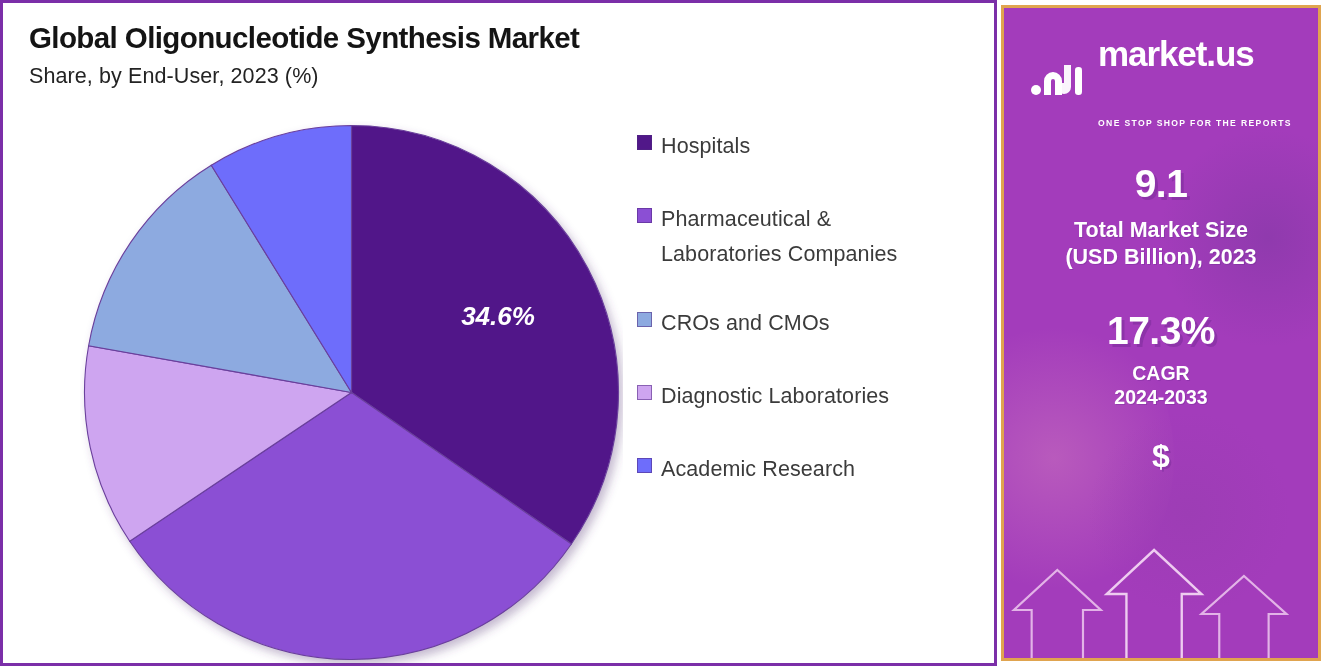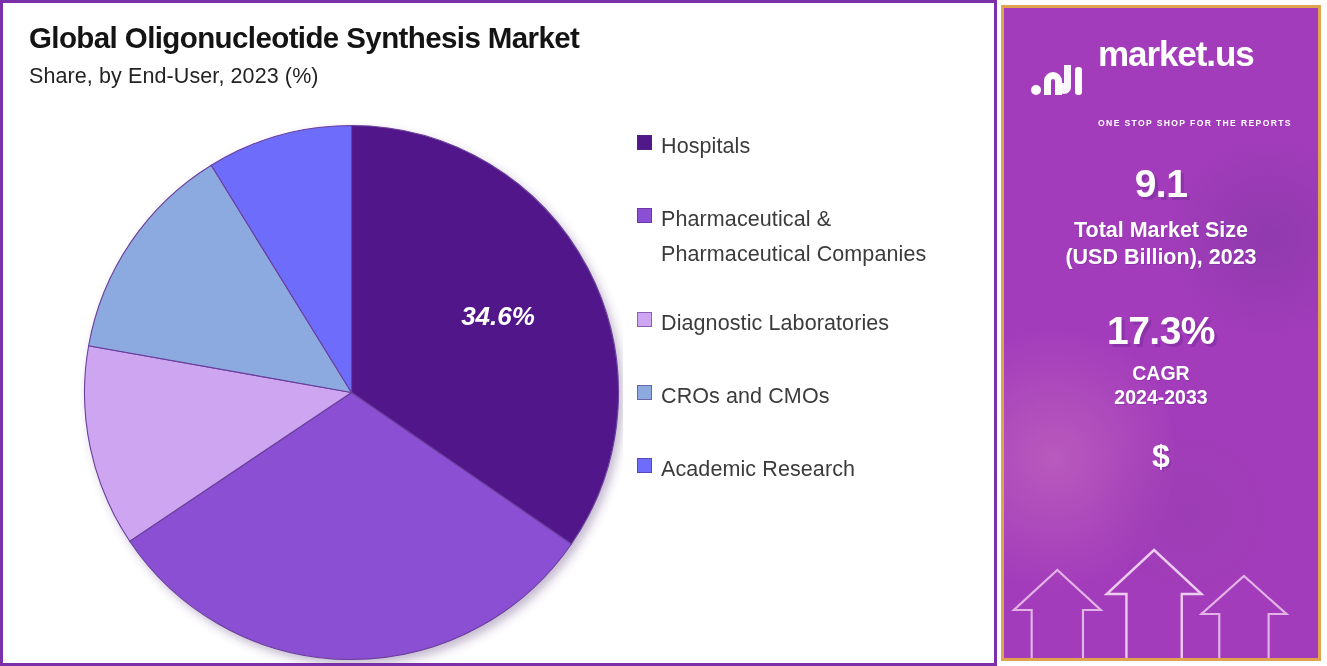--- a/index.html
+++ b/index.html
@@ -239,33 +239,33 @@
           <div class="legend-item">
             <span class="legend-swatch" style="background: rgb(81, 24, 137);"></span>
             <span class="legend-text">
               <div>Hospitals</div>
             </span>
           </div>
           <div class="legend-item two-line">
             <span class="legend-swatch" style="background: rgb(139, 79, 212);"></span>
             <span class="legend-text">
               <div>Pharmaceutical &amp;</div>
-              <div>Pharmaceutical Companies</div>
+              <div>Laboratories Companies</div>
+            </span>
+          </div>
+          <div class="legend-item">
+            <span class="legend-swatch" style="background: rgb(141, 170, 224);"></span>
+            <span class="legend-text">
+              <div>CROs and CMOs</div>
             </span>
           </div>
           <div class="legend-item">
             <span class="legend-swatch" style="background: rgb(206, 165, 240);"></span>
             <span class="legend-text">
               <div>Diagnostic Laboratories</div>
-            </span>
-          </div>
-          <div class="legend-item">
-            <span class="legend-swatch" style="background: rgb(141, 170, 224);"></span>
-            <span class="legend-text">
-              <div>CROs and CMOs</div>
             </span>
           </div>
           <div class="legend-item two-line">
             <span class="legend-swatch" style="background: rgb(110, 109, 251);"></span>
             <span class="legend-text">
               <div>Academic Research</div>
             </span>
           </div>
         </div>
     </div>

